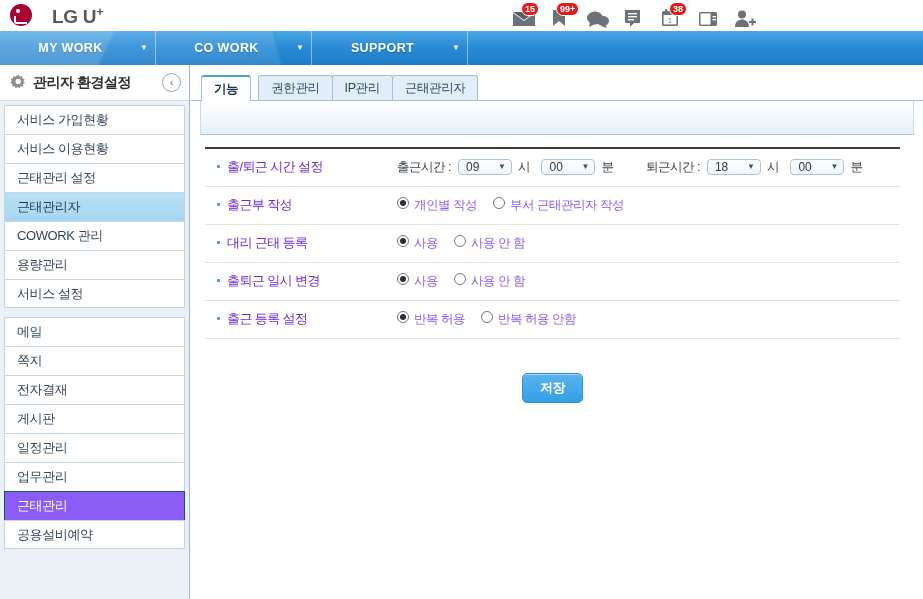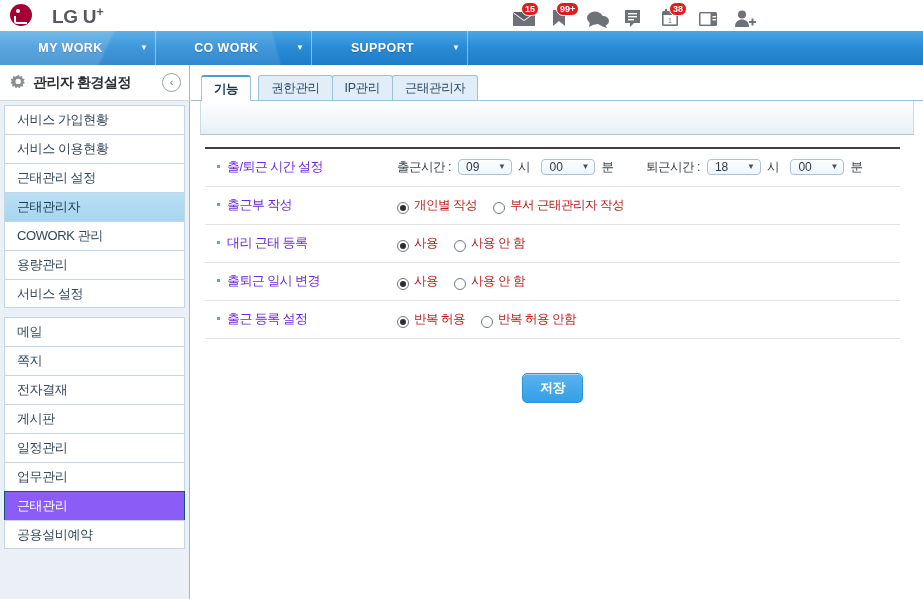--- a/index.html
+++ b/index.html
@@ -205,22 +205,22 @@
     background: linear-gradient(180deg,#fcfeff 0%,#eef6fb 100%);
     border: 1px solid #a8c4d6; border-radius: 4px;
     padding: 0 5px 0 7px;
     font-size: 12px; color: #2d3a44; cursor: pointer;
     box-shadow: inset 0 1px 0 #ffffff;
   }
   .sel .ar { font-size: 8px; color: #44525c; line-height: 1; }
 
   .radio-grp { display: flex; align-items: center; }
   .radio-opt {
-    display: flex; align-items: flex-end; margin-right: 16px;
-    font-size: 12.5px; color: #b91c1c; letter-spacing: -0.5px;
+    display: flex; align-items: flex-start; margin-right: 16px;
+    font-size: 12.5px; color: #8b5cf6; letter-spacing: -0.5px;
     cursor: pointer; white-space: nowrap;
   }
   .rd {
     width: 12px; height: 12px; border-radius: 50%;
     border: 1px solid #6e7780; background: #fff;
     margin-right: 5px; position: relative; flex: none;
   }
   .rd.on::after {
     content: ""; position: absolute; left: 2px; top: 2px;
     width: 6px; height: 6px; border-radius: 50%; background: #2b2f33;

